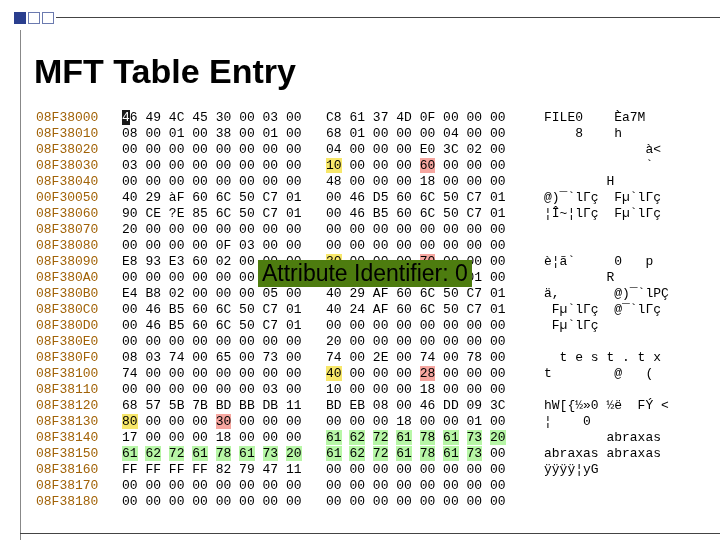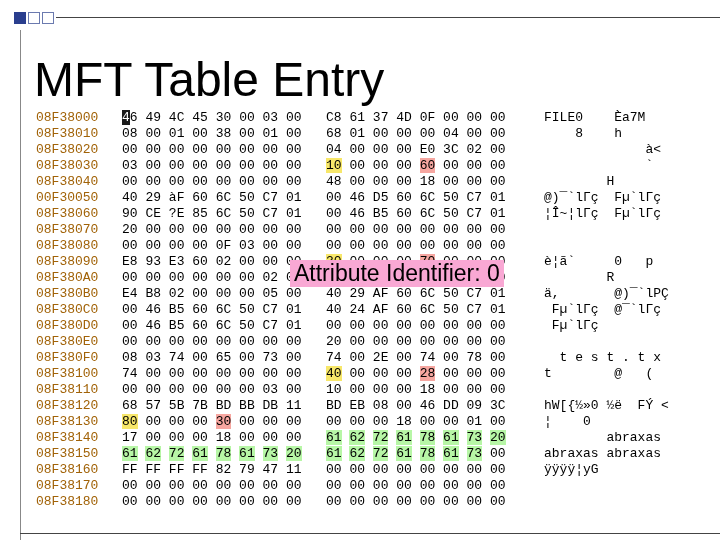--- a/index.html
+++ b/index.html
@@ -37,22 +37,22 @@
   }
   .bottom-rule{
     position:absolute;left:20px;right:0;bottom:6px;height:0;
     border-top:1px solid #444;
   }
 
   h1.title{
     position:absolute;
     left:34px;top:52px;
     margin:0;
-    font-size:48px;
-    font-weight:400;
+    font-size:34px;
+    font-weight:700;
     font-family:Arial,Helvetica,sans-serif;
   }
 
   .hex-area{
     position:absolute;
     left:36px;top:110px;
     font-family:"Courier New",monospace;
     font-size:13px;
     line-height:16px;
     white-space:pre;
@@ -67,24 +67,23 @@
   .hl-green{background:#b7f6a6}
   .hl-yellow{background:#f7e76a}
   .hl-red{background:#f6a6a0}
   .inv{background:#1a1a1a;color:#fff}
 
   .attr-callout{
     position:absolute;
     left:258px;top:260px;
     font-size:23px;
     font-family:Arial,Helvetica,sans-serif;
-    background:#f9a8d4;
+    background:#4d7c0f;
     padding:0 4px;
     color:#000;
-    margin-left:32px;
   }
 </style>
 </head>
 <body>
 
 <div class="corner-squares">
   <span></span>
     <span></span>
     <span></span>
 </div>

